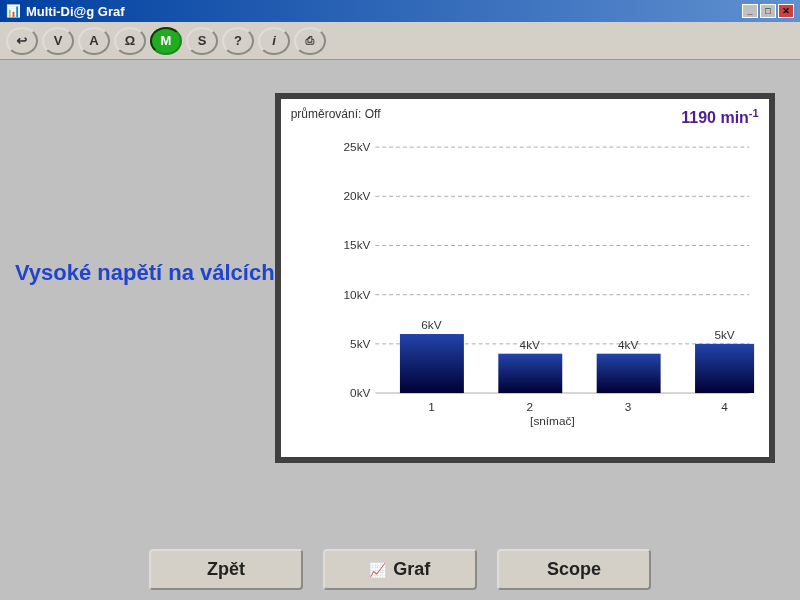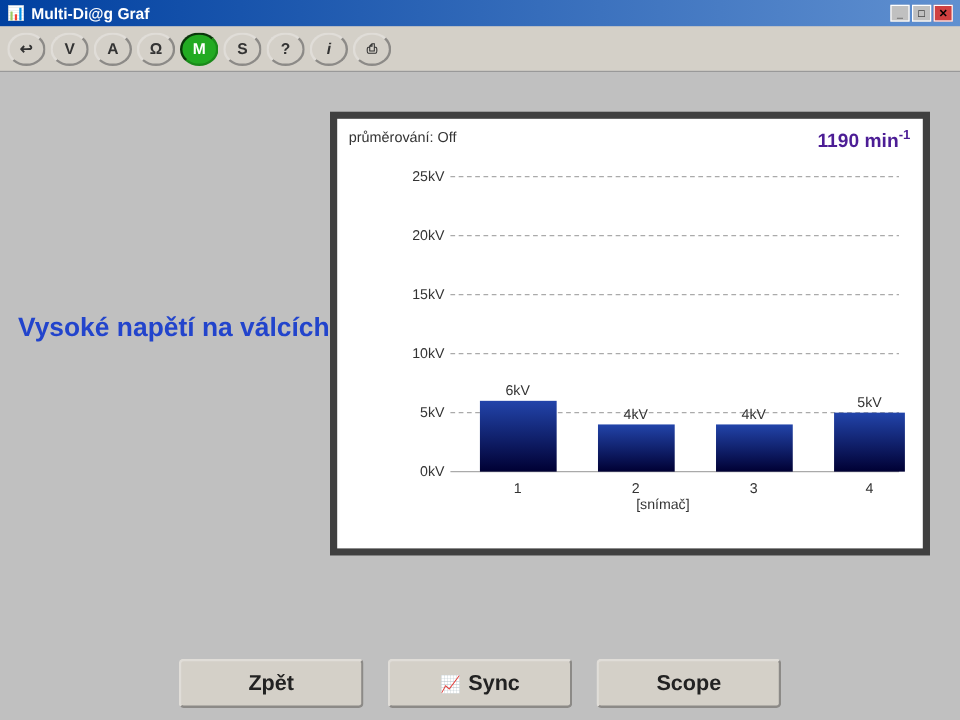--- a/index.html
+++ b/index.html
@@ -215,18 +215,18 @@
     </svg>
   </div>
 </div>
 
 <div class="bottom-bar">
   <button class="bottom-btn">
     <span>Zpět</span>
   </button>
   <button class="bottom-btn">
     <span style="font-size:14px;">📈</span>
-    <span>Sync</span>
+    <span>Graf</span>
   </button>
   <button class="bottom-btn">
     <span>Scope</span>
   </button>
 </div>
 
 </body></html>

